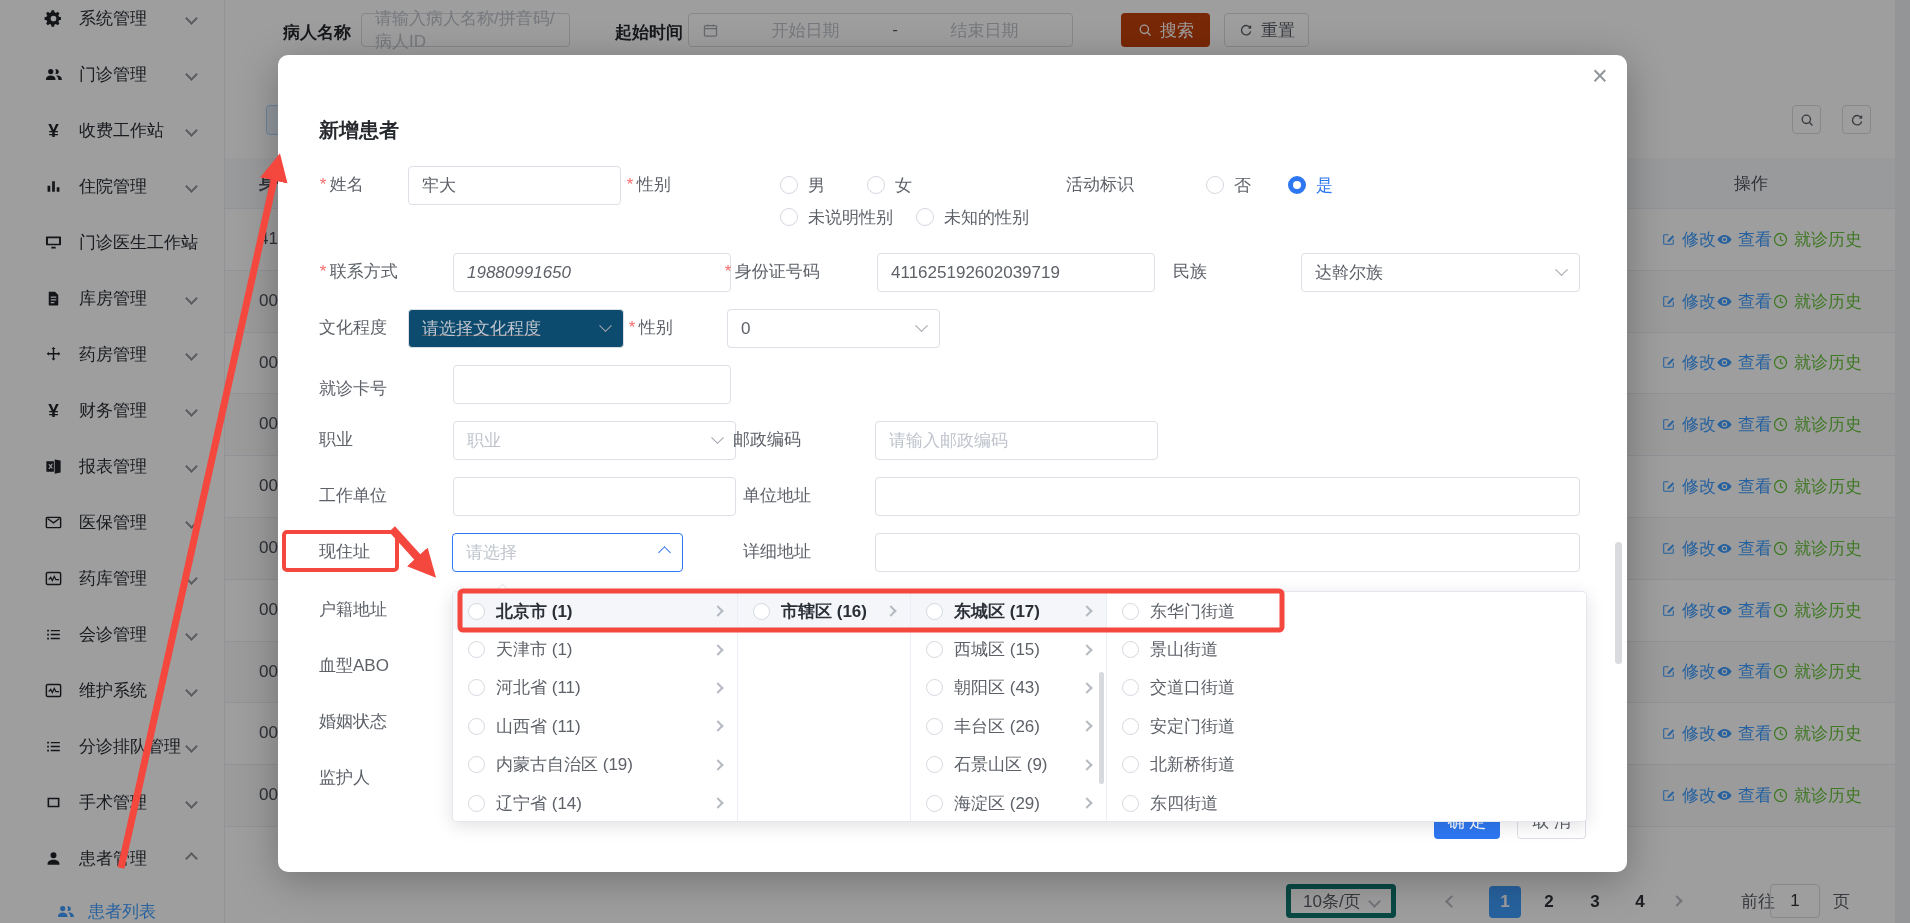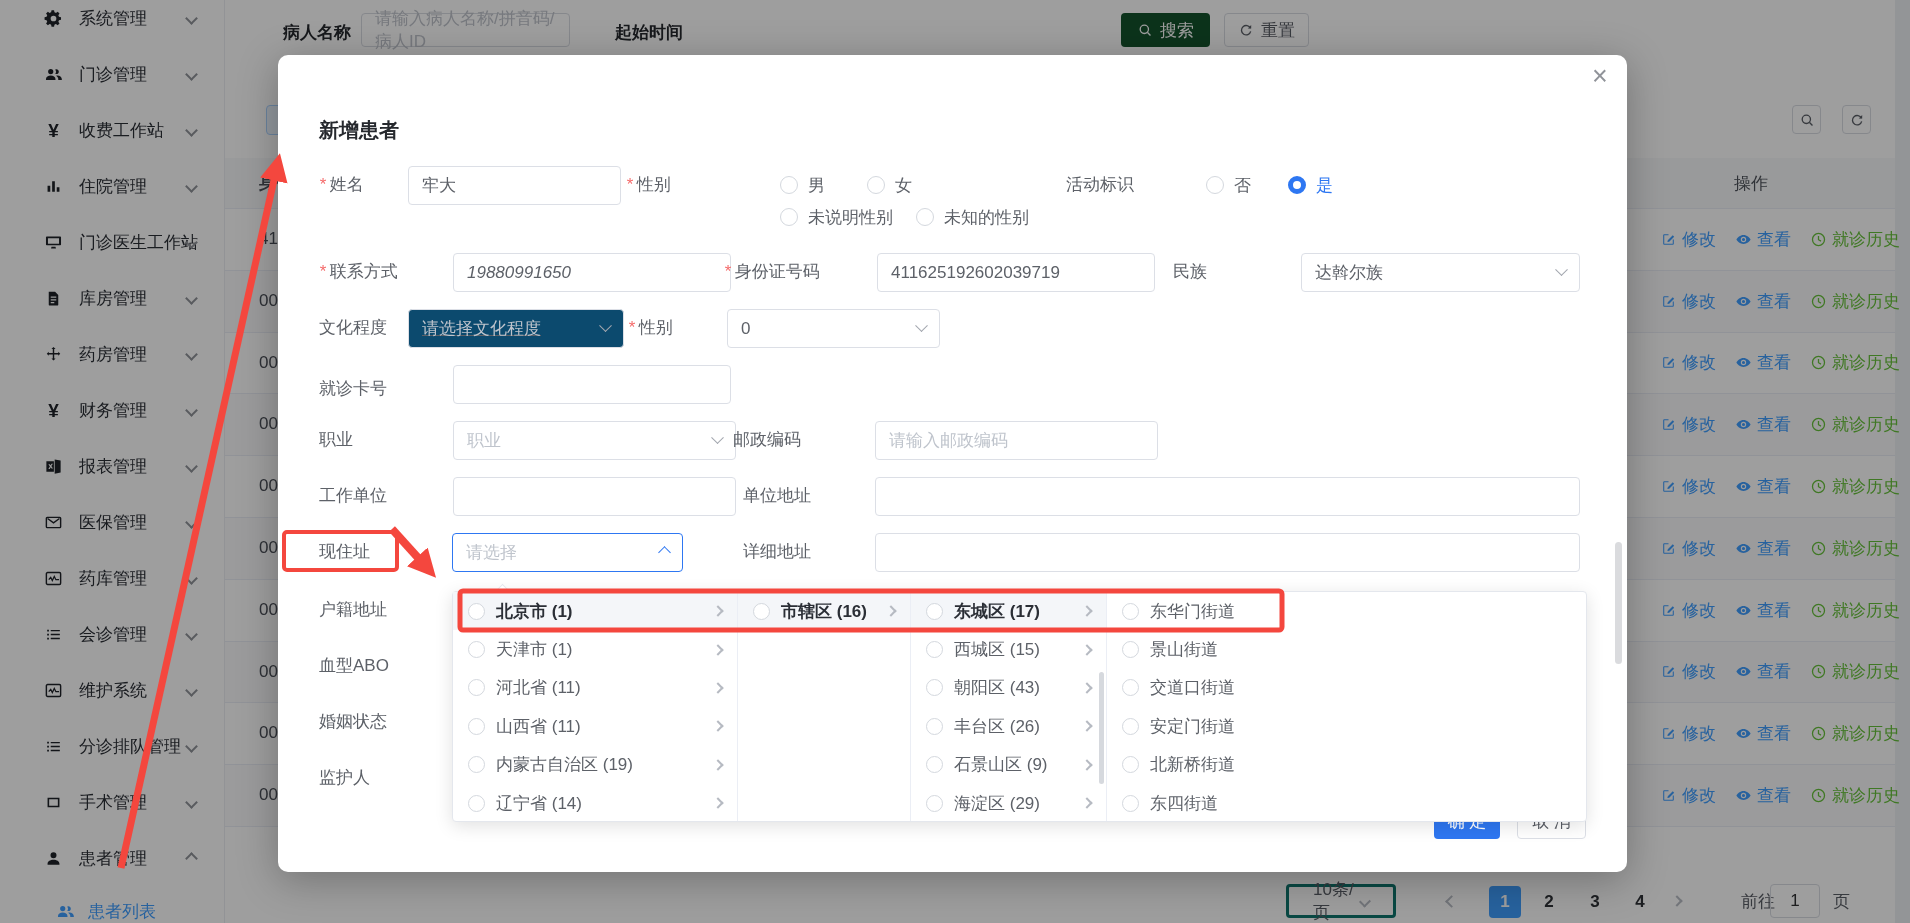--- a/index.html
+++ b/index.html
@@ -21,44 +21,44 @@
   .chev.up { transform:rotate(-135deg); }
   .chev.right { transform:rotate(-45deg); border-color:#b6bac2; width:8px; height:8px; }
   .chev.left { transform:rotate(135deg); border-color:#b9bdc5; }
 
   
   .main { position:absolute; left:225px; top:0; width:1670px; height:923px; background:#fff; z-index:1; }
   .fl-label { position:absolute; top:21px; font-weight:700; color:#26292e; }
   .tb-box { position:absolute; height:34px; border:1px solid #d9dce2; border-radius:4px; background:#fff; display:flex; align-items:center; padding:0 13px; color:#c0c4cc; }
   .btn { position:absolute; height:34px; border-radius:4px; display:flex; align-items:center; justify-content:center; gap:7px; cursor:pointer; }
   .btn .ic { width:16px; height:16px; }
-  .btn-search { background:#14532d; color:#fff; }
+  .btn-search { background:#c2410c; color:#fff; }
   .btn-reset { background:#fff; border:1px solid #d9dce2; color:#5a5e66; }
   .mini-btn { position:absolute; width:29px; height:29px; border:1px solid #d9dce2; border-radius:4px; background:#fff; display:flex; align-items:center; justify-content:center; color:#5a5e66; cursor:pointer; }
   .mini-btn .ic { width:16px; height:16px; }
   .add-frag { position:absolute; left:41px; top:105px; width:100px; height:30px; border:1px solid #abd3ff; background:#ecf5ff; color:#409eff; border-radius:4px; display:flex; align-items:center; justify-content:center; }
 
   .thead { position:absolute; left:0; top:158px; width:1670px; height:51px; background:#f7f8fa; border-bottom:1px solid #ebeef5; }
   .th-id { position:absolute; left:34px; top:14px; font-weight:700; color:#4e535b; white-space:nowrap; }
   .th-op { position:absolute; left:1466px; top:14px; width:120px; text-align:center; font-weight:400; color:#4e535b; }
   .tbody { position:absolute; left:0; top:209px; width:1670px; }
   .trow { position:relative; height:61.8px; border-bottom:1px solid #ebeef5; }
   .trow:nth-child(even) { background:#fafbfc; }
   .cell-id { position:absolute; left:34px; top:20px; color:#4a4e57; white-space:nowrap; }
-  .ops { position:absolute; left:1435px; top:0; height:100%; display:flex; align-items:center; gap:19px; white-space:nowrap; }
+  .ops { position:absolute; left:1435px; top:0; height:100%; display:flex; align-items:center; white-space:nowrap; }
   .op { display:flex; align-items:center; gap:5px; cursor:pointer; }
   .op .ic { width:17px; height:17px; }
   .op.blue { color:#409eff; }
   .op.green { color:#67c23a; }
 
   .pagebar { position:absolute; left:0; top:884px; width:1670px; height:39px; color:#5a5e66; }
   .pg { position:absolute; top:0; height:34px; display:flex; align-items:center; }
   .pg-num { width:32px; height:32px; display:flex; align-items:center; justify-content:center; font-weight:700; color:#2f3237; border-radius:4px; cursor:pointer; }
   .pg-num.active { background:#409eff; color:#fff; }
-  .pg-sizer { width:110px; border:3px solid #0f766e; border-radius:4px; justify-content:space-between; padding:0 24px; color:#5a5e66; cursor:pointer; }
+  .pg-sizer { width:110px; border:5px solid #0f766e; border-radius:4px; justify-content:space-between; padding:0 12px; color:#5a5e66; cursor:pointer; }
   .pg-goto { width:50px; border:1px solid #d9dce2; border-radius:4px; justify-content:center; color:#303133; }
 
   
   .overlay { position:absolute; inset:0; background:rgba(0,0,0,0.38); z-index:50; }
   .modal { position:absolute; left:278px; top:55px; width:1349px; height:817px; background:#fff; border-radius:10px; box-shadow:0 8px 40px rgba(0,0,0,.28); z-index:60; }
   .m-title { position:absolute; left:41px; top:62px; font-size:20px; font-weight:700; color:#26292e; }
   .m-close { position:absolute; left:1305px; top:4px; width:34px; height:34px; font-size:27px; color:#909399; display:flex; align-items:center; justify-content:center; cursor:pointer; }
   .flabel { position:absolute; height:24px; line-height:24px; color:#5d6168; white-space:nowrap; }
   .star { color:#f56c6c; margin-right:4px; }
   .fbox { position:absolute; height:39px; border:1px solid #dcdfe6; border-radius:4px; background:#fff; display:flex; align-items:center; justify-content:space-between; padding:0 13px; color:#5d6168; }
@@ -281,20 +281,28 @@
     </div>
   </aside>
 
   <div class="main">
 
     <span class="fl-label" style="left:58px;">病人名称</span>
     <div class="tb-box" style="left:136px; top:13px; width:209px;">
         <span class="ph">请输入病人名称/拼音码/病人ID</span>
       </div>
     <span class="fl-label" style="left:390px;">起始时间</span>
+    <div class="tb-box" style="left:463px; top:13px; width:385px; gap:12px;">
+      <svg class="ic" style="width:17px;height:17px;color:#a6aab2;">
+          <use href="#i-cal"></use>
+        </svg>
+      <span style="flex:1;text-align:center;">开始日期</span>
+      <span style="color:#5a5e66;">-</span>
+      <span style="flex:1;text-align:center;">结束日期</span>
+    </div>
     <div class="btn btn-search" style="left:896px; top:13px; width:89px;">
         <svg class="ic">
           <use href="#i-search"></use>
         </svg>
         <span>搜索</span>
       </div>
     <div class="btn btn-reset" style="left:999px; top:13px; width:85px;">
         <svg class="ic">
           <use href="#i-refresh"></use>
         </svg>

